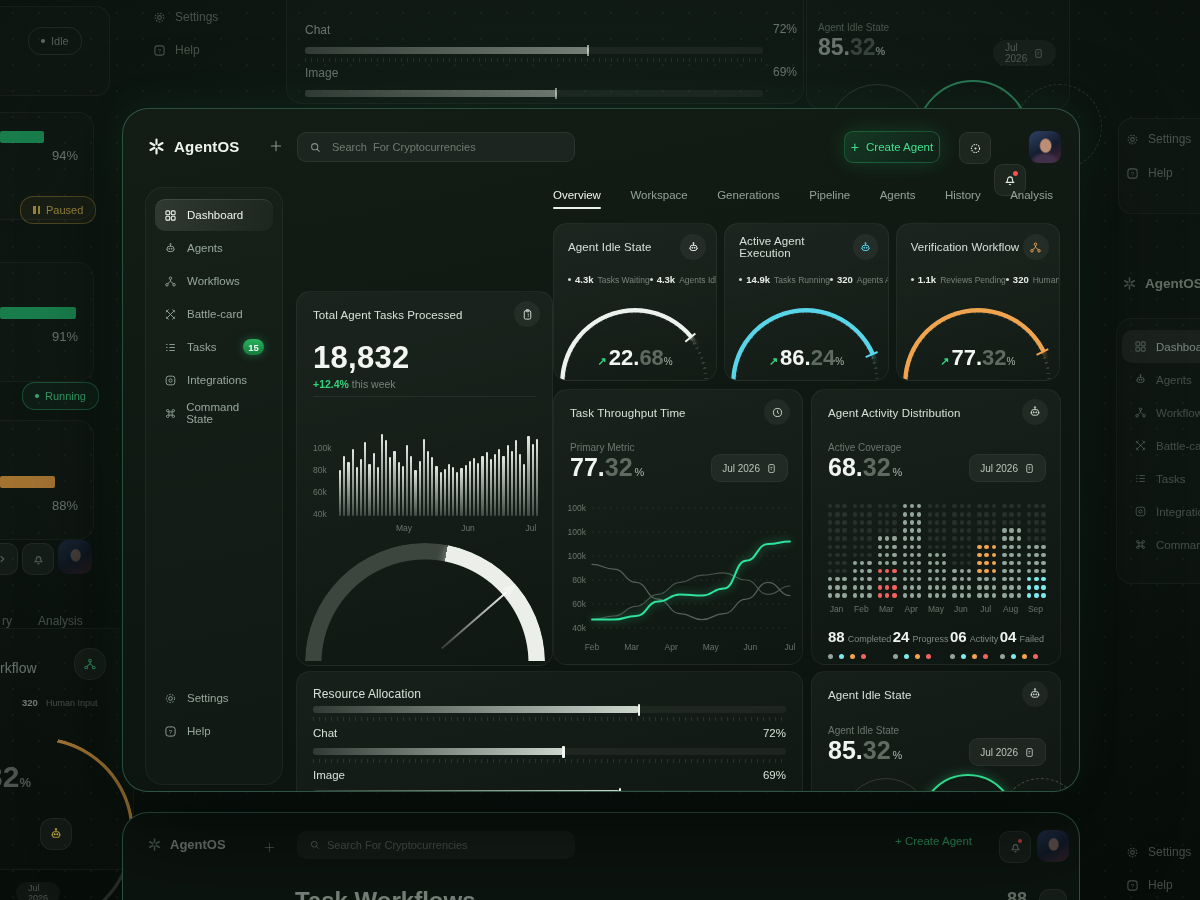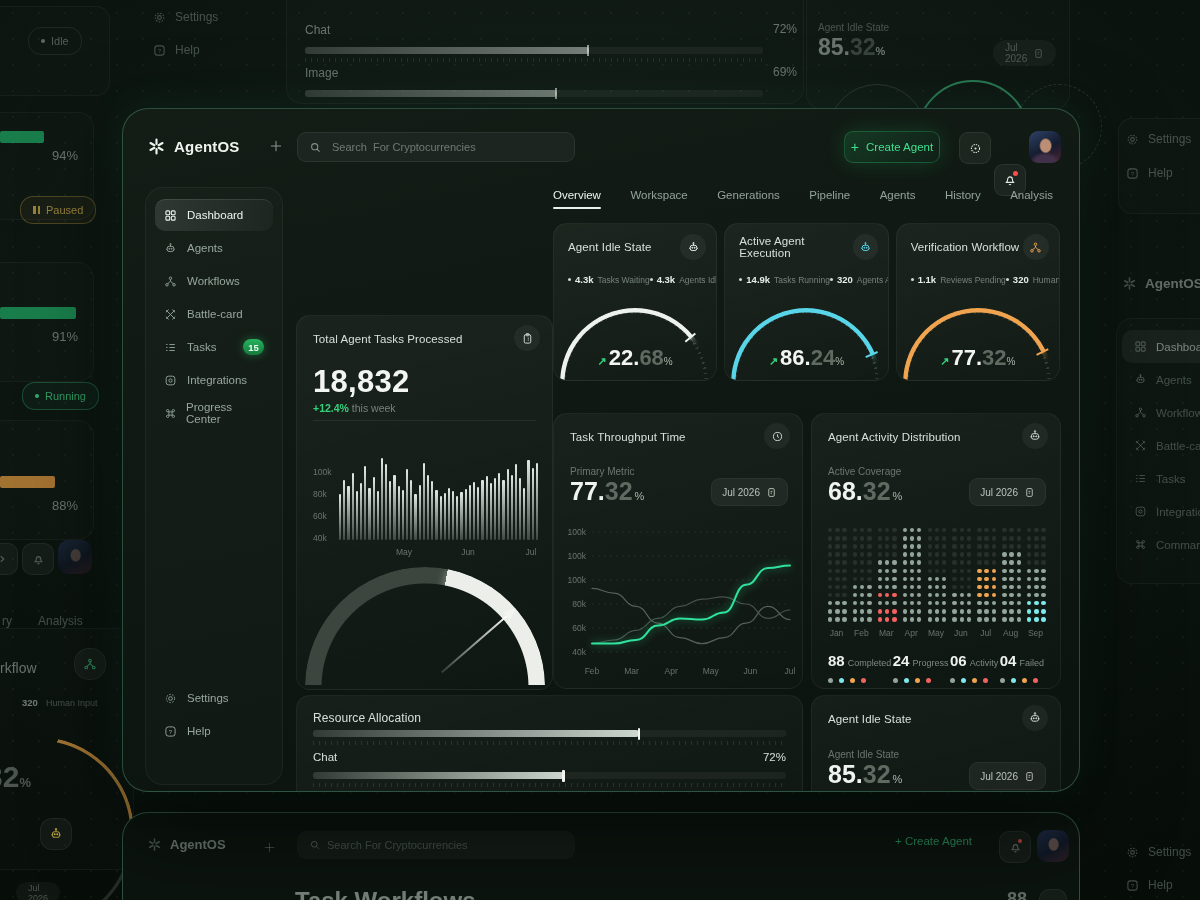--- a/index.html
+++ b/index.html
@@ -71,21 +71,21 @@
     background:linear-gradient(180deg,#27b35e,#157a3c);color:#eafff2;font-size:9.5px;font-weight:700;
     box-shadow:0 0 10px rgba(47,213,117,.35);}
   .nav-foot{position:absolute;left:9px;right:9px;bottom:36px;}
   
   #tabs{position:absolute;left:430px;top:80px;width:500px;display:flex;justify-content:space-between;}
   .tab{position:relative;font-size:11.5px;color:#93a399;cursor:pointer;padding-bottom:8px;}
   .tab.active{color:#eef3ee;}
   .tab.active::after{content:"";position:absolute;left:0;right:0;bottom:0;height:2px;background:#e9f1ea;border-radius:1px;}
   
   .card{position:absolute;border-radius:14px;background:linear-gradient(165deg,rgba(255,255,255,.045),rgba(255,255,255,.012));
-    border:1px solid rgba(255,255,255,.055);margin-top:24px;}
+    border:1px solid rgba(255,255,255,.055);}
   .ctitle{font-size:11.5px;color:#d6e0d8;letter-spacing:.1px;}
   .cicon{width:26px;height:26px;border-radius:50%;background:rgba(255,255,255,.05);display:flex;align-items:center;justify-content:center;cursor:pointer;}
   .mlabel{font-size:10px;color:rgba(175,190,180,.55);}
   .metric{font-weight:600;font-size:25px;line-height:1;}
   .metric .mi{color:#f0f4f0;}
   .metric .md{color:#5f6a61;}
   .metric .mu{font-size:11px;color:#aab6ab;font-weight:400;margin-left:2px;}
   .pbadge{position:absolute;display:flex;align-items:center;gap:6px;height:26px;padding:0 10px;border-radius:9px;
     background:rgba(255,255,255,.055);border:1px solid rgba(255,255,255,.05);color:#b9c4ba;font-size:10px;cursor:pointer;}
   
@@ -548,21 +548,21 @@
               </svg>
             </span>
             <span>Integrations</span>
           </div>
           <div class="nav-item">
             <span class="nicon">
               <svg width="13" height="13" viewBox="0 0 24 24" fill="none" stroke="currentColor" stroke-width="1.7">
                 <path d="M9 9h6v6H9zM9 9H7.2A2.2 2.2 0 1 1 9 6.8zM15 9h1.8A2.2 2.2 0 1 0 15 6.8zM15 15h1.8a2.2 2.2 0 1 1-1.8 2.2zM9 15H7.2A2.2 2.2 0 1 0 9 17.2z"></path>
               </svg>
             </span>
-            <span>Progress Center</span>
+            <span>Command State</span>
           </div>
         </div>
     <div class="nav-foot" id="nav-foot">
           <div class="nav-item">
             <span class="nicon">
               <svg width="13" height="13" viewBox="0 0 24 24" fill="none" stroke="currentColor" stroke-width="1.8">
                 <circle cx="12" cy="12" r="3.4"></circle>
                 <circle cx="12" cy="12" r="7.6" stroke-dasharray="3 2.4"></circle>
               </svg>
             </span>

